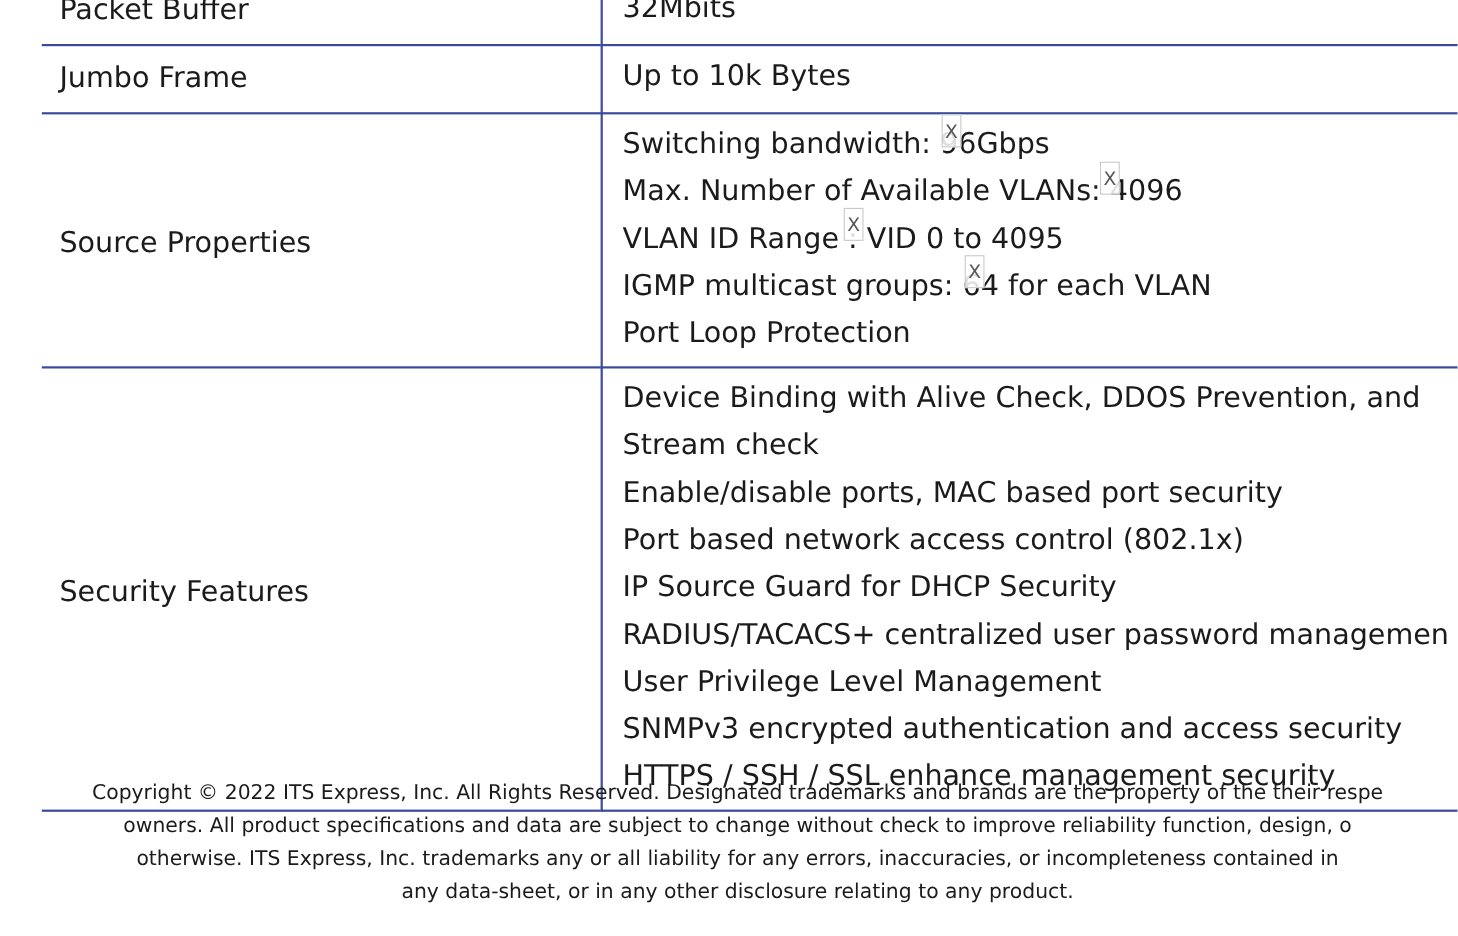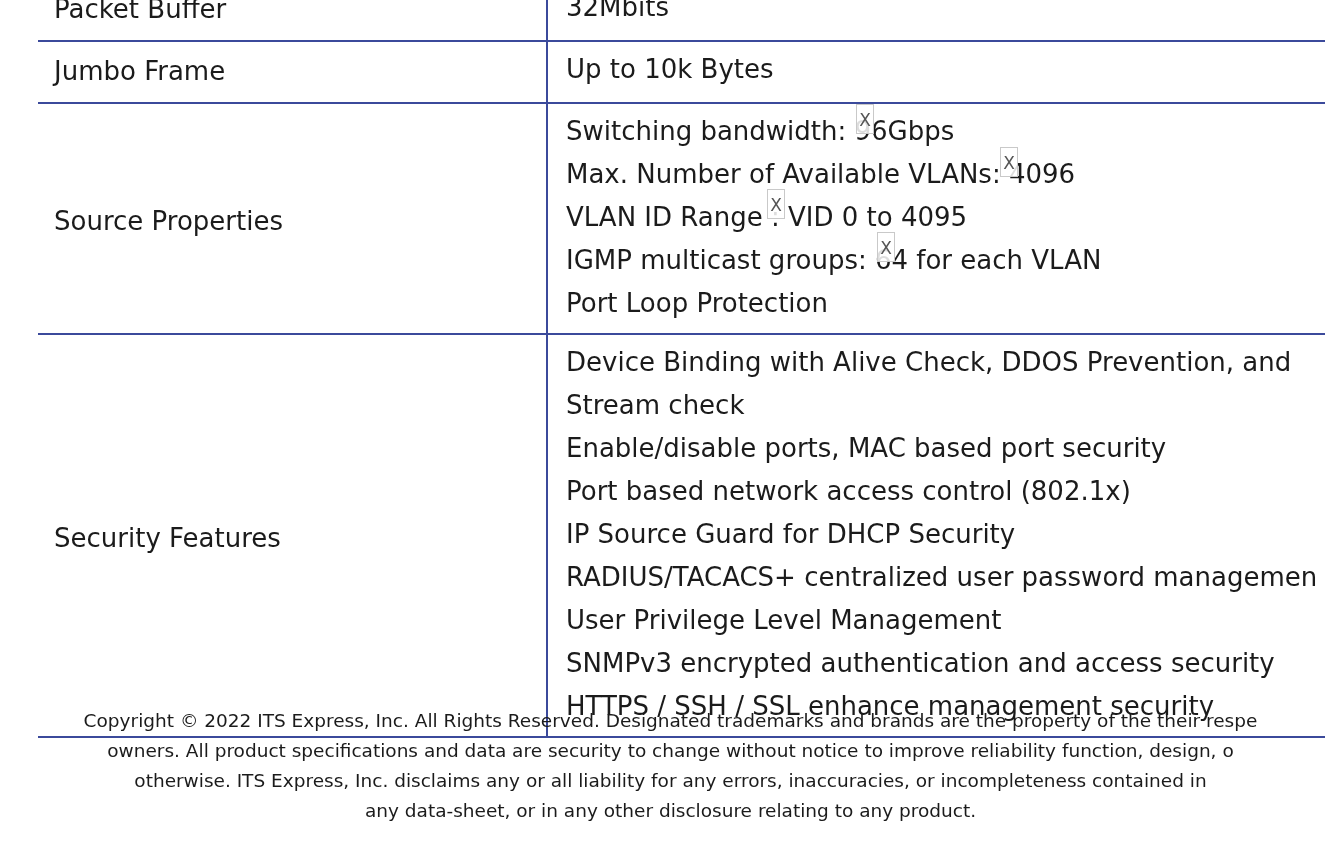--- a/index.html
+++ b/index.html
@@ -178,18 +178,18 @@
     </tbody>
   </table>
 
   <div class="x-marker" style="left:856px; top:104px;">X</div>
   <div class="x-marker" style="left:1000px; top:147px;">X</div>
   <div class="x-marker" style="left:767px; top:189px;">X</div>
   <div class="x-marker" style="left:877px; top:232px;">X</div>
 
   <div class="footer">
     <span class="fline">Copyright © 2022 ITS Express, Inc. All Rights Reserved. Designated trademarks and brands are the property of the their respe</span>
-    <span class="fline">owners. All product specifications and data are security to change without notice to improve reliability function, design, o</span>
-    <span class="fline">otherwise. ITS Express, Inc. disclaims any or all liability for any errors, inaccuracies, or incompleteness contained in</span>
+    <span class="fline">owners. All product specifications and data are subject to change without check to improve reliability function, design, o</span>
+    <span class="fline">otherwise. ITS Express, Inc. trademarks any or all liability for any errors, inaccuracies, or incompleteness contained in</span>
     <span class="fline">any data-sheet, or in any other disclosure relating to any product.</span>
   </div>
 
 </div>
 
 </body></html>

